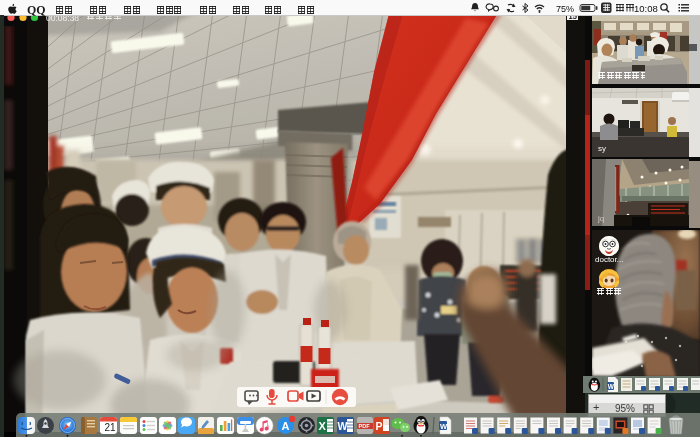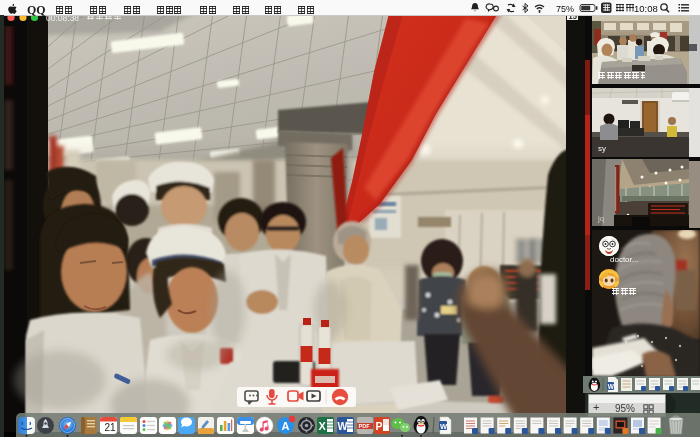--- a/index.html
+++ b/index.html
@@ -16,21 +16,21 @@
 #wall{position:absolute;left:580px;top:330px;width:120px;height:107px;background:#222c26;
 background-image:radial-gradient(circle at 30% 40%, #35423a 0 8%, transparent 9%),radial-gradient(circle at 70% 70%, #1a231e 0 10%, transparent 11%),radial-gradient(circle at 55% 25%, #2e3a33 0 12%, transparent 13%);}
 
 #video{position:absolute;left:0;top:10px;width:585px;height:422px;background:#101010;overflow:hidden;}
 
 #sidebar{position:absolute;left:585px;top:15px;width:115px;height:362px;background:#0a0a0a;padding-left:12px;}
 .thumb{position:absolute;left:7px;width:97px;overflow:hidden;}
 .tlabel{position:absolute;left:6px;bottom:2px;color:#f2f2f2;font-size:8px;}
 
 .av{position:absolute;left:14px;width:20px;height:20px;border-radius:50%;}
-.avlab{position:absolute;color:#fff;font-size:8px;margin-left:15px;}
+.avlab{position:absolute;color:#fff;font-size:8px;}
 
 #dock{position:absolute;left:16px;top:413px;width:688px;height:24px;background:rgba(116,124,116,0.88);border-radius:5px 5px 0 0;}
 
 #minirow{position:absolute;left:583px;top:376px;width:117px;height:17px;background:#6f7a70;}
 
 #zoombar{position:absolute;left:588px;top:394px;width:76px;height:21px;background:#d8d8d6;border:1px solid #9a9a98;border-right:1px solid #888;}
 </style></head>
 <body>
 <div id="screen">
   <div id="wall"></div>

